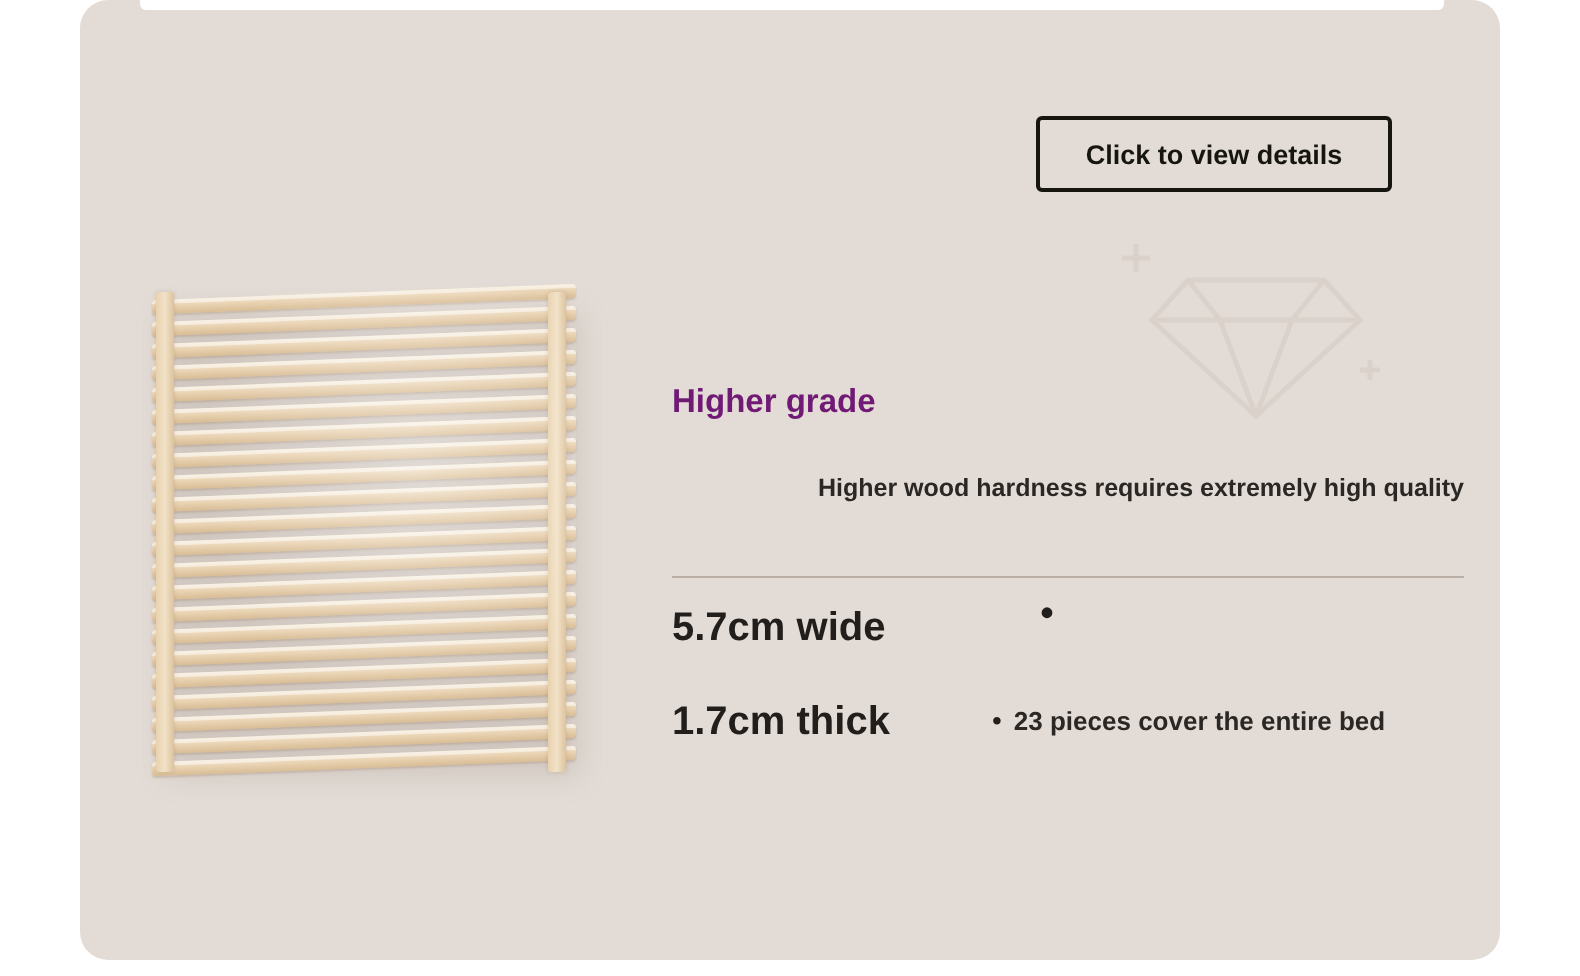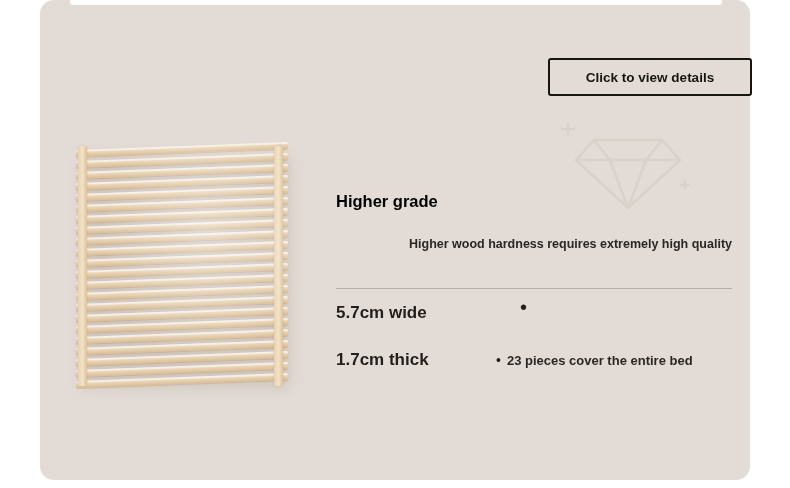--- a/index.html
+++ b/index.html
@@ -52,23 +52,23 @@
     font-size: 21px;
     font-weight: bold;
     color: #262220;
     letter-spacing: -0.2px;
     white-space: nowrap;
   }
 
   
   #cta {
     position: absolute;
-    left: 548px;
+    left: 518px;
     top: 58px;
-    width: 204px;
+    width: 178px;
     height: 38px;
     border: 2px solid #17150f;
     border-radius: 3px;
     background: transparent;
     display: flex;
     align-items: center;
     justify-content: center;
     cursor: pointer;
     box-sizing: border-box;
   }
@@ -164,21 +164,21 @@
   
   #info {
     position: absolute;
     left: 336px;
     top: 192px;
     width: 396px;
   }
   #grade-title {
     font-size: 16.5px;
     font-weight: bold;
-    color: #000000;
+    color: #701a75;
     margin: 0 0 26px 0;
   }
   #grade-sub {
     font-size: 12.5px;
     font-weight: bold;
     color: #2b2724;
     margin: 0;
     white-space: nowrap;
     text-align: right;
   }
@@ -193,21 +193,21 @@
 
   .spec-row {
     position: absolute;
     display: flex;
     align-items: baseline;
   }
   #spec-row-1 { left: 336px; top: 303px; width: 400px; }
   #spec-row-2 { left: 336px; top: 350px; width: 400px; }
 
   .spec-major {
-    font-size: 17px;
+    font-size: 20px;
     font-weight: bold;
     color: #221e1b;
     white-space: nowrap;
   }
   .spec-big {
     font-size: 21px;
     font-weight: bold;
     color: #221e1b;
     white-space: nowrap;
   }

